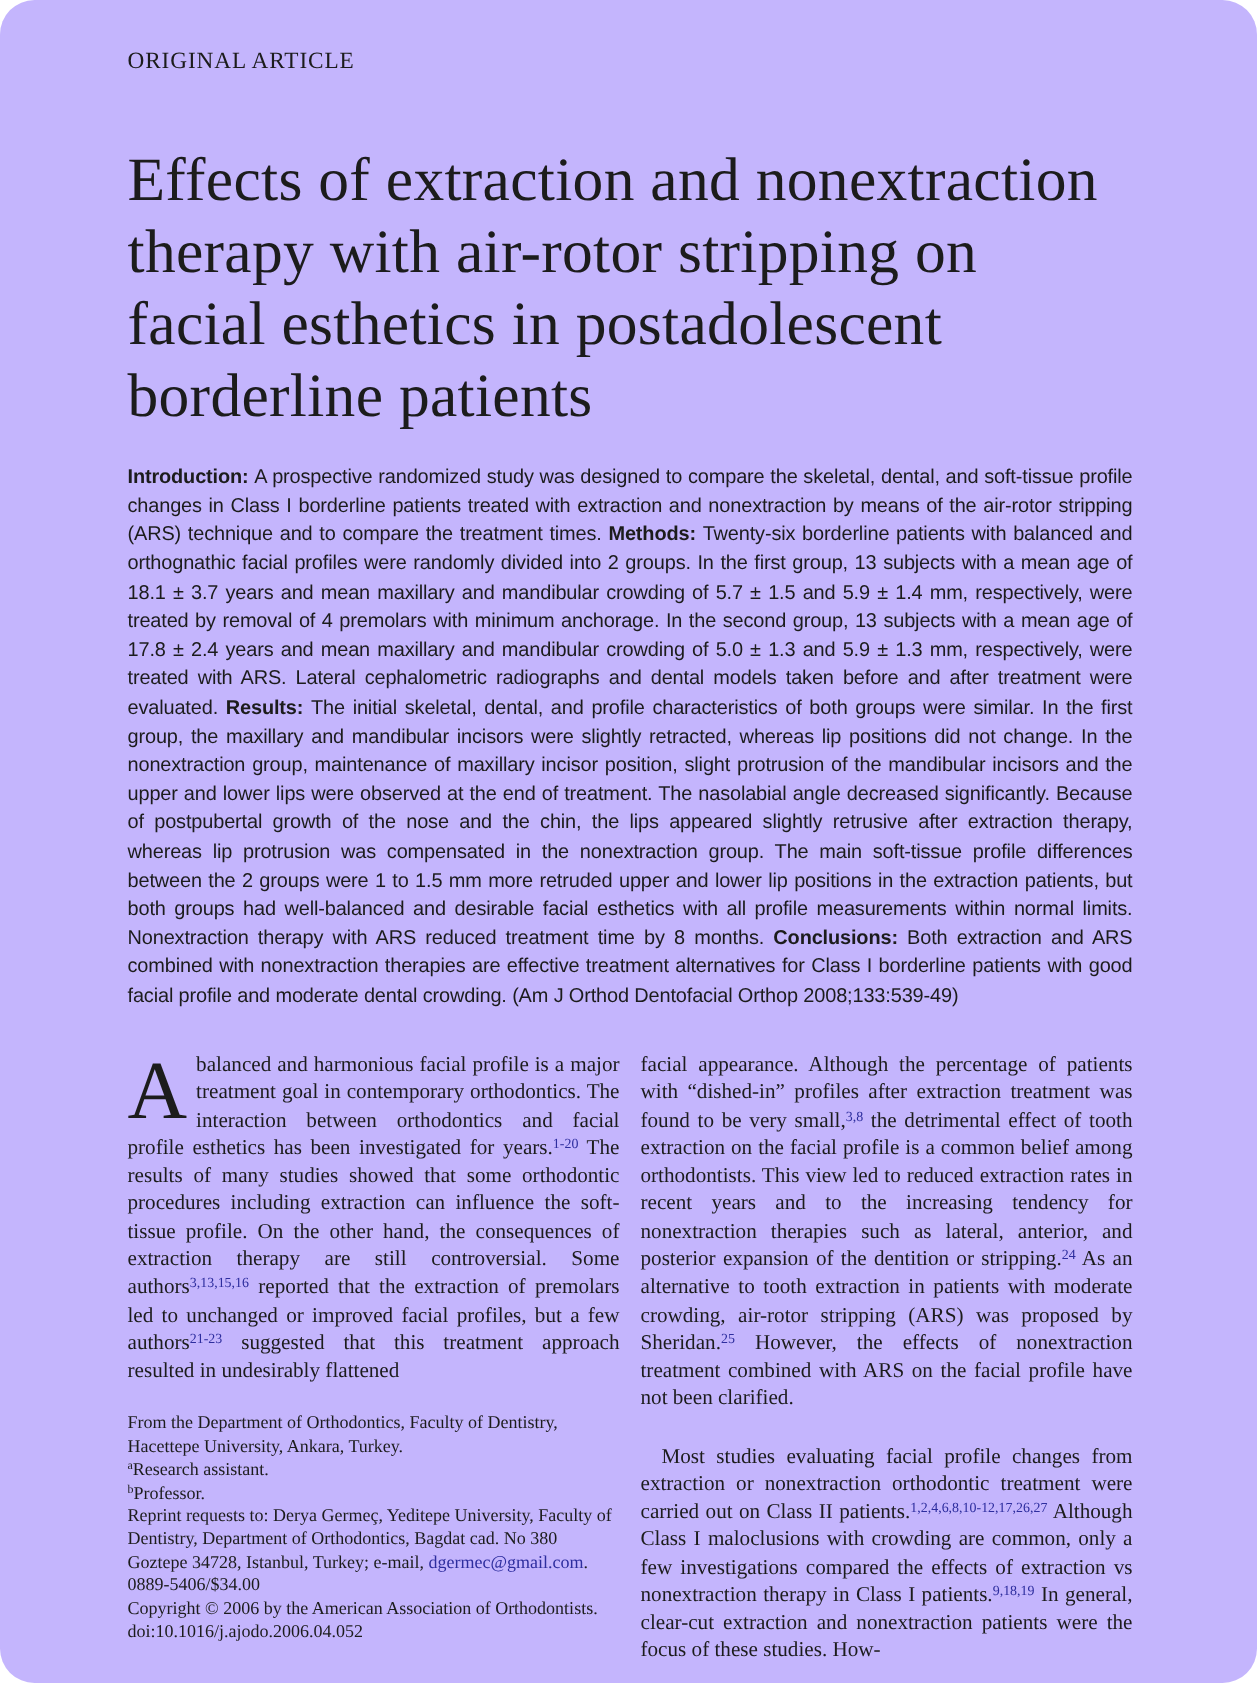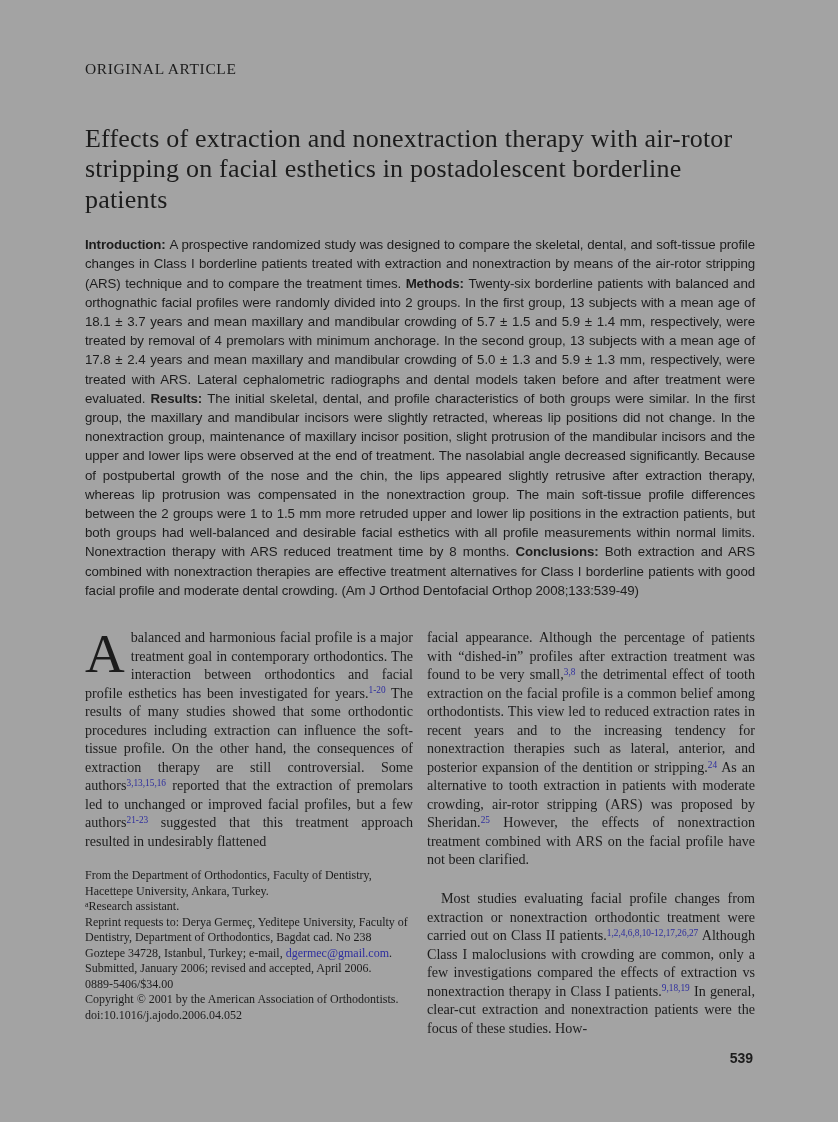--- a/index.html
+++ b/index.html
@@ -5,36 +5,37 @@
   :root{
     --link-color:#2d2d9e;
     --text-color:#1c1c1c;
   }
   *{ box-sizing:border-box; }
   html,body{ margin:0; padding:0; background:#ffffff; }
   .page{
     position:relative;
     width:838px;
     height:1122px;
-    background:#a3a3a3;
+    background:#c4b5fd;
     color:var(--text-color);
-    padding:60px 83px 0 85px;
+    padding:32px 83px 0 85px;
     font-family:"Liberation Serif", serif;
     overflow:hidden;
+    border-radius:23px;
   }
   .kicker{
     font-family:"Liberation Serif", serif;
     font-size:15.5px;
     letter-spacing:0.6px;
     margin:0 0 46px 0;
   }
   .title{
     font-family:"Liberation Serif", serif;
     font-weight:normal;
-    font-size:26px;
+    font-size:41px;
     line-height:1.17;
     letter-spacing:0.2px;
     margin:16px 0 20px 0;
     max-width:660px;
   }
   .authors{
     font-family:"Liberation Sans", sans-serif;
     font-weight:bold;
     font-size:14.5px;
     margin:0 0 5px 0;
@@ -113,24 +114,24 @@
   <p class="abstract"><span class="b">Introduction: </span><span>A prospective randomized study was designed to compare the skeletal, dental, and soft-tissue profile changes in Class I borderline patients treated with extraction and nonextraction by means of the air-rotor stripping (ARS) technique and to compare the treatment times. </span><span class="b">Methods: </span><span>Twenty-six borderline patients with balanced and orthognathic facial profiles were randomly divided into 2 groups. In the first group, 13 subjects with a mean age of 18.1 ± 3.7 years and mean maxillary and mandibular crowding of 5.7 ± 1.5 and 5.9 ± 1.4 mm, respectively, were treated by removal of 4 premolars with minimum anchorage. In the second group, 13 subjects with a mean age of 17.8 ± 2.4 years and mean maxillary and mandibular crowding of 5.0 ± 1.3 and 5.9 ± 1.3 mm, respectively, were treated with ARS. Lateral cephalometric radiographs and dental models taken before and after treatment were evaluated. </span><span class="b">Results: </span><span>The initial skeletal, dental, and profile characteristics of both groups were similar. In the first group, the maxillary and mandibular incisors were slightly retracted, whereas lip positions did not change. In the nonextraction group, maintenance of maxillary incisor position, slight protrusion of the mandibular incisors and the upper and lower lips were observed at the end of treatment. The nasolabial angle decreased significantly. Because of postpubertal growth of the nose and the chin, the lips appeared slightly retrusive after extraction therapy, whereas lip protrusion was compensated in the nonextraction group. The main soft-tissue profile differences between the 2 groups were 1 to 1.5 mm more retruded upper and lower lip positions in the extraction patients, but both groups had well-balanced and desirable facial esthetics with all profile measurements within normal limits. Nonextraction therapy with ARS reduced treatment time by 8 months. </span><span class="b">Conclusions: </span><span>Both extraction and ARS combined with nonextraction therapies are effective treatment alternatives for Class I borderline patients with good facial profile and moderate dental crowding. (Am J Orthod Dentofacial Orthop 2008;133:539-49)</span></p>
 
   <div class="columns">
 
     <div class="col">
       <p><span class="dropcap">A</span><span><span>balanced and harmonious facial profile is a major treatment goal in contemporary orthodontics. The interaction between orthodontics and facial profile esthetics has been investigated for years.</span><sup class="link">1-20</sup><span> The results of many studies showed that some orthodontic procedures including extraction can influence the soft-tissue profile. On the other hand, the consequences of extraction therapy are still controversial. Some authors</span><sup class="link">3,13,15,16</sup><span> reported that the extraction of premolars led to unchanged or improved facial profiles, but a few authors</span><sup class="link">21-23</sup><span> suggested that this treatment approach resulted in undesirably flattened</span></span></p>
 
       <div class="footnote">
         <div class="fn-line"><span>From the Department of Orthodontics, Faculty of Dentistry, Hacettepe University, Ankara, Turkey.</span></div>
         <div class="fn-line"><sup>a</sup><span>Research assistant.</span></div>
-        <div class="fn-line"><span>Reprint requests to: Derya Germeç, Yeditepe University, Faculty of Dentistry, Department of Orthodontics, Bagdat cad. No 238 Goztepe 34728, Istanbul, Turkey; e-mail, </span><span class="link">dgermec@gmail.com</span><span>.</span></div>
-        <div class="fn-line"><span>Submitted, January 2006; revised and accepted, April 2006.</span></div>
+        <div class="fn-line"><sup>b</sup><span>Professor.</span></div>
+        <div class="fn-line"><span>Reprint requests to: Derya Germeç, Yeditepe University, Faculty of Dentistry, Department of Orthodontics, Bagdat cad. No 380 Goztepe 34728, Istanbul, Turkey; e-mail, </span><span class="link">dgermec@gmail.com</span><span>.</span></div>
         <div class="fn-line"><span>0889-5406/$34.00</span></div>
-        <div class="fn-line"><span>Copyright © 2001 by the American Association of Orthodontists.</span></div>
+        <div class="fn-line"><span>Copyright © 2006 by the American Association of Orthodontists.</span></div>
         <div class="fn-line"><span>doi:10.1016/j.ajodo.2006.04.052</span></div>
       </div>
     </div>
 
     <div class="col">
       <p><span>facial appearance. Although the percentage of patients with “dished-in” profiles after extraction treatment was found to be very small,</span><sup class="link">3,8</sup><span> the detrimental effect of tooth extraction on the facial profile is a common belief among orthodontists. This view led to reduced extraction rates in recent years and to the increasing tendency for nonextraction therapies such as lateral, anterior, and posterior expansion of the dentition or stripping.</span><sup class="link">24</sup><span> As an alternative to tooth extraction in patients with moderate crowding, air-rotor stripping (ARS) was proposed by Sheridan.</span><sup class="link">25</sup><span> However, the effects of nonextraction treatment combined with ARS on the facial profile have not been clarified.</span></p>
       <p class="indent"><span>Most studies evaluating facial profile changes from extraction or nonextraction orthodontic treatment were carried out on Class II patients.</span><sup class="link">1,2,4,6,8,10-12,17,26,27</sup><span> Although Class I maloclusions with crowding are common, only a few investigations compared the effects of extraction vs nonextraction therapy in Class I patients.</span><sup class="link">9,18,19</sup><span> In general, clear-cut extraction and nonextraction patients were the focus of these studies. How-</span></p>
       <div class="page-number">539</div>
     </div>
 

